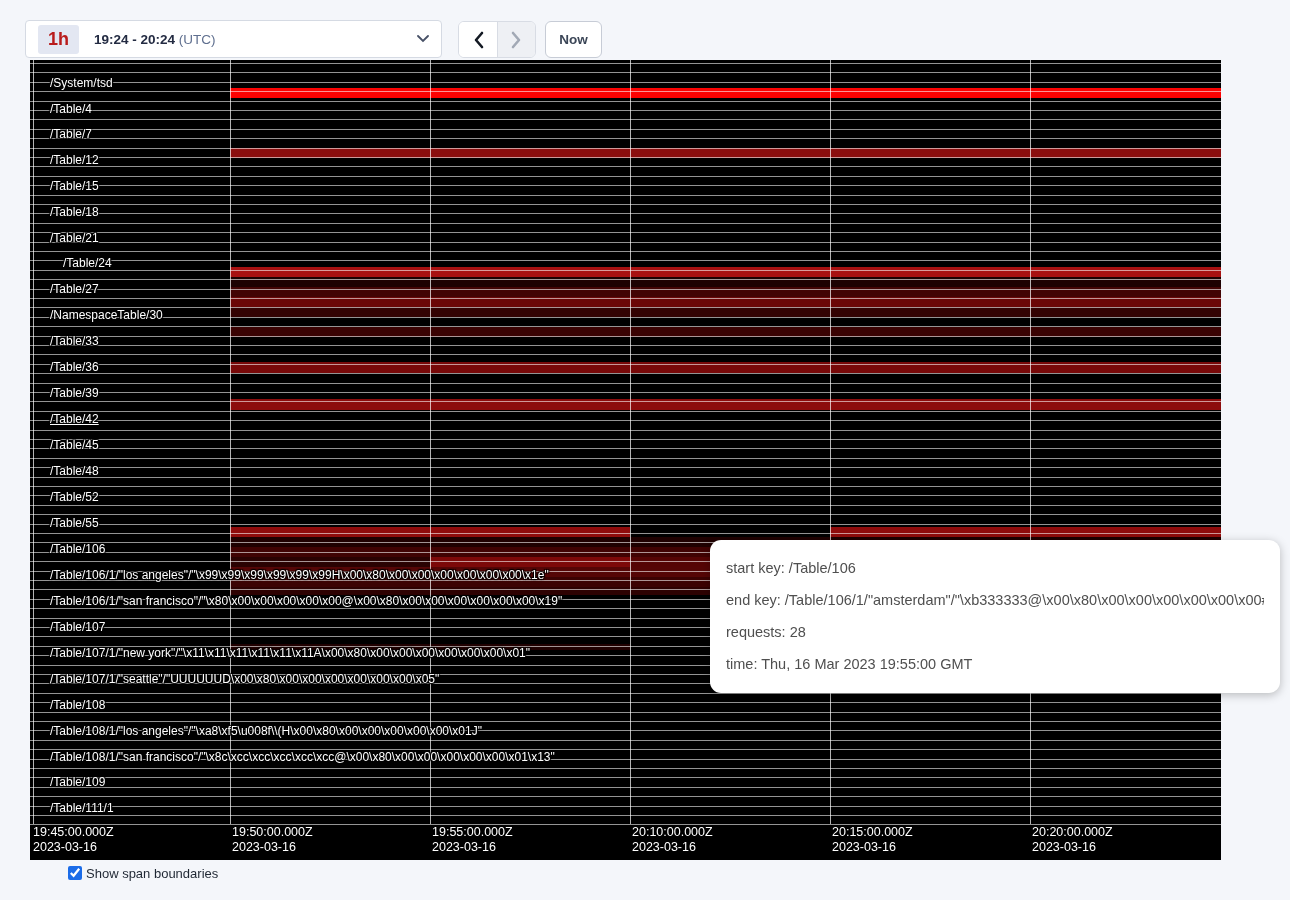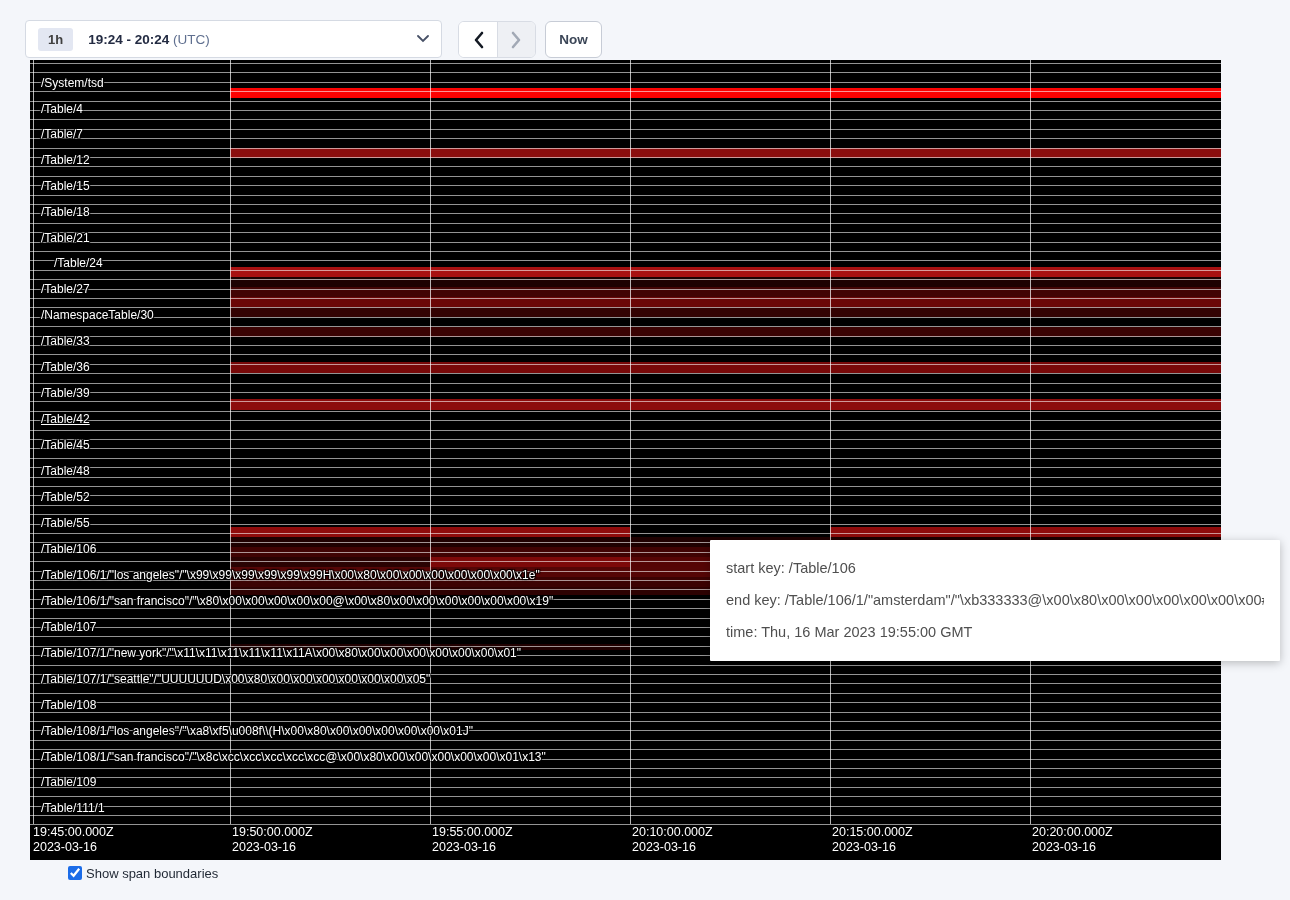--- a/index.html
+++ b/index.html
@@ -3,21 +3,21 @@
 <meta charset="utf-8">
 <style>
   html,body{margin:0;padding:0;background:#f4f6fa;}
   .page{position:relative;width:1290px;height:900px;background:#f4f6fa;overflow:hidden;
         font-family:"Liberation Sans",sans-serif;}
 
   
   .time-selector{position:absolute;left:25px;top:20px;width:417px;height:38px;background:#fff;
     border:1px solid #d5dae3;border-radius:4px;display:flex;align-items:center;
     padding:0 12px;box-sizing:border-box;cursor:pointer;}
-  .duration-badge{background:#e3e7f2;color:#404040;font-weight:bold;font-size:13px;
+  .duration-badge{background:#e3e7f2;color:#b91c1c;font-weight:bold;font-size:18px;
     padding:4px 10px;border-radius:3px;margin-right:15px;}
   .range-label{font-size:13.5px;color:#232b42;font-weight:bold;white-space:nowrap;}
   .utc{color:#5f6f8f;font-weight:normal;}
   .selector-chevron{margin-left:auto;display:flex;align-items:center;}
 
   .nav-group{position:absolute;left:458px;top:21px;height:37px;display:flex;
     border:1px solid #d8dce4;border-radius:6px;overflow:hidden;background:#fff;box-sizing:border-box;}
   .nav-btn{width:38px;height:100%;display:flex;align-items:center;justify-content:center;
     border:none;background:#fff;cursor:pointer;padding:0;}
   .nav-btn.next{background:#eef0f4;border-left:1px solid #d8dce4;cursor:default;}
@@ -27,27 +27,27 @@
     font-family:"Liberation Sans",sans-serif;cursor:pointer;}
 
   
   .kv-canvas{position:absolute;left:30px;top:60px;width:1191px;height:800px;background:#000;overflow:hidden;}
   .hgrid{position:absolute;left:0;top:3px;width:100%;height:762px;z-index:2;pointer-events:none;
     background-image:repeating-linear-gradient(to bottom,
       rgba(255,255,255,0.58) 0px, rgba(255,255,255,0.58) 1px,
       transparent 1px, transparent 9.4px);}
   .vline{position:absolute;top:0;width:1px;height:764px;background:rgba(255,255,255,0.7);z-index:2;}
   .band{position:absolute;z-index:1;}
-  .row-label{position:absolute;left:11px;color:#fff;font-size:12px;white-space:nowrap;z-index:3;
+  .row-label{position:absolute;left:20px;color:#fff;font-size:12px;white-space:nowrap;z-index:3;
     text-shadow:1px 1px 1px #000,-1px -1px 1px #000,1px -1px 1px #000,-1px 1px 1px #000;}
   .x-tick{position:absolute;top:765px;color:#fff;font-size:12.5px;line-height:15px;z-index:3;white-space:nowrap;}
 
   
   .tooltip{position:absolute;left:710px;top:540px;width:570px;box-sizing:border-box;background:#fff;
-    border-radius:1px;box-shadow:0 2px 10px rgba(0,0,0,0.25);padding:19px 16px;
+    border-radius:11px;box-shadow:0 2px 10px rgba(0,0,0,0.25);padding:19px 16px;
     display:flex;flex-direction:column;gap:13px;z-index:5;}
   .tooltip-line{font-size:14.5px;line-height:19px;color:#4f4f4f;white-space:nowrap;overflow:hidden;}
 
   
   .footer-check{position:absolute;left:20px;top:866px;display:flex;align-items:flex-start;gap:4px;
     font-size:13px;color:#1f2733;cursor:pointer;margin-left:48px;}
   .footer-check input{width:14px;height:14px;margin:0;accent-color:#1b6ce8;cursor:pointer;}
 </style>
 </head>
 <body>
@@ -163,20 +163,21 @@
       </div>
       <div class="x-tick" style="left: 1002px;">
         <div>20:20:00.000Z</div>
         <div>2023-03-16</div>
       </div>
     </div>
 
   <div class="tooltip">
       <div class="tooltip-line">start key: /Table/106</div>
       <div class="tooltip-line">end key: /Table/106/1/"amsterdam"/"\xb333333@\x00\x80\x00\x00\x00\x00\x00\x00#"</div>
+      <div class="tooltip-line">requests: 28</div>
       <div class="tooltip-line">time: Thu, 16 Mar 2023 19:55:00 GMT</div>
     </div>
 
   <label class="footer-check">
     <input type="checkbox" checked="" style="">
     <span>Show span boundaries</span>
   </label>
 
 </div>
 

